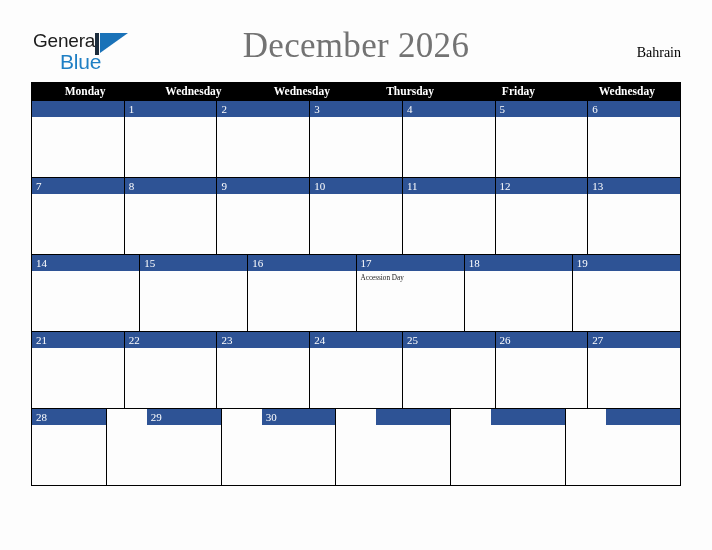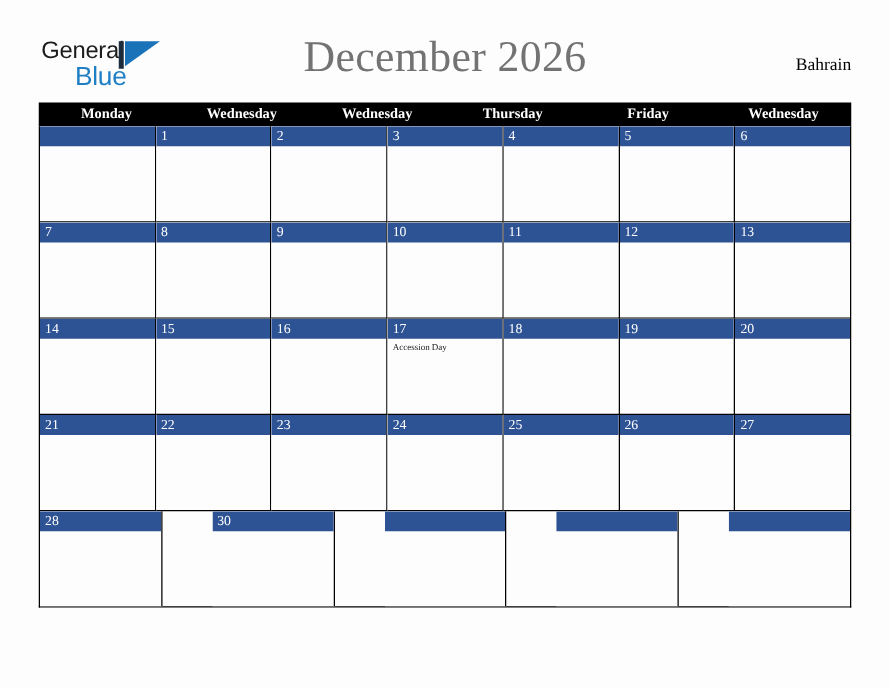--- a/index.html
+++ b/index.html
@@ -288,24 +288,20 @@
             </div>
           </div>
           <div class="day">
             <div class="day-num">18</div>
             <div class="day-body"></div>
           </div>
           <div class="day">
             <div class="day-num">19</div>
             <div class="day-body"></div>
           </div>
-          <div class="day">
-            <div class="day-num">20</div>
-            <div class="day-body"></div>
-          </div>
         </div>
         <div class="week">
           <div class="day">
             <div class="day-num">21</div>
             <div class="day-body"></div>
           </div>
           <div class="day">
             <div class="day-num">22</div>
             <div class="day-body"></div>
           </div>
@@ -329,20 +325,24 @@
             <div class="day-num">27</div>
             <div class="day-body"></div>
           </div>
         </div>
         <div class="week">
           <div class="day">
             <div class="day-num">28</div>
             <div class="day-body"></div>
           </div>
           <div class="day">
+            <div class="day-num">29</div>
+            <div class="day-body"></div>
+          </div>
+          <div class="day">
             <div class="day-num">30</div>
             <div class="day-body"></div>
           </div>
           <div class="day">
             <div class="day-num"></div>
             <div class="day-body"></div>
           </div>
           <div class="day">
             <div class="day-num"></div>
             <div class="day-body"></div>

